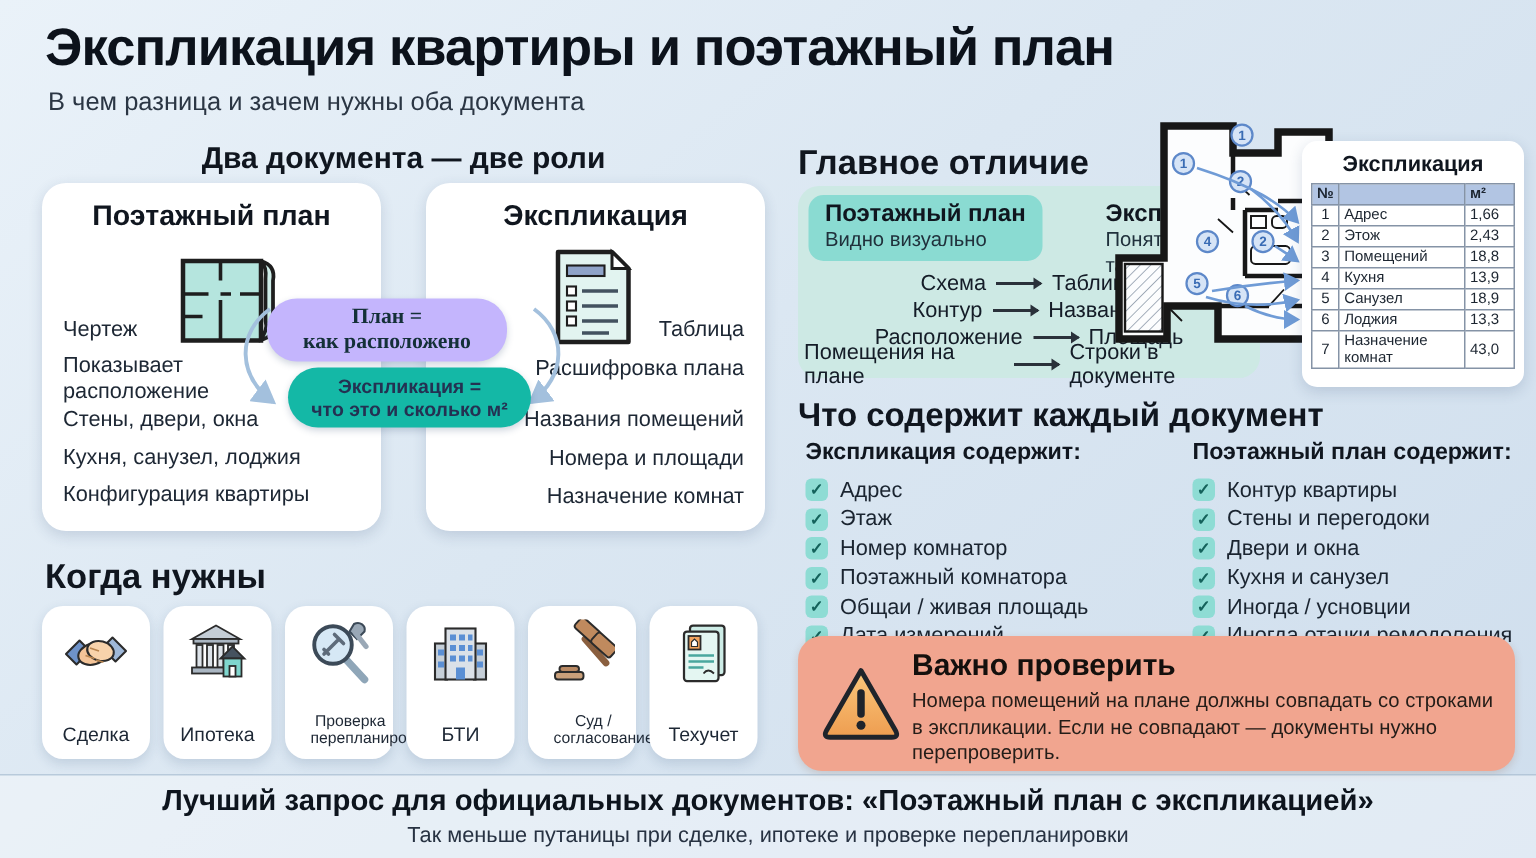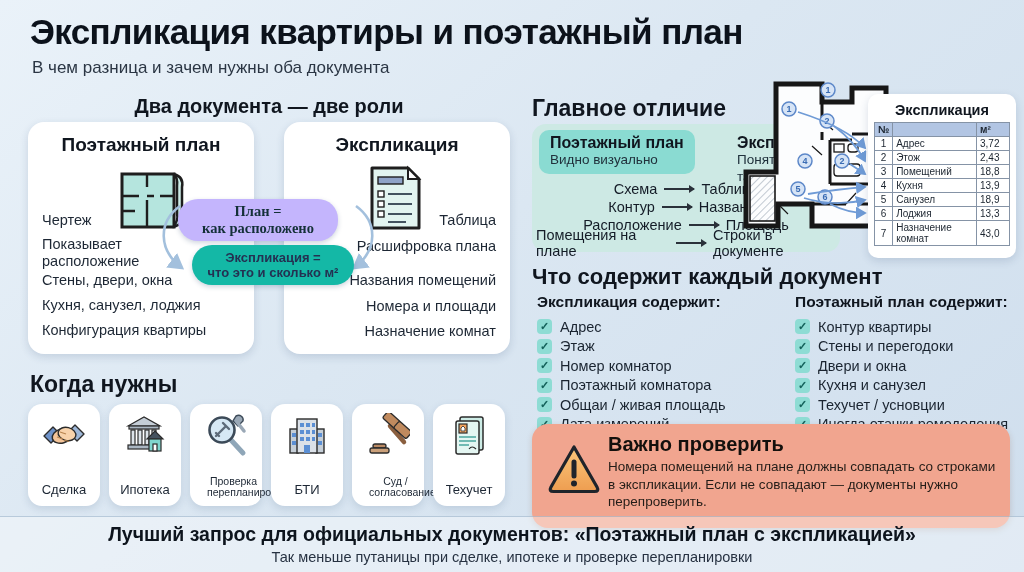--- a/index.html
+++ b/index.html
@@ -69,21 +69,21 @@
   .contents-heading { left:532px; top:264px; font-size:22px; }
   .chk-list { list-style:none; }
   .chk-list .list-title { font-size:15.5px; font-weight:800; color:#10161f; margin-bottom:6px; }
   .chk { display:flex; align-items:center; gap:8px; height:19.5px; font-size:14.5px; color:#1a2430; }
   .chk-box { width:15px; height:15px; border-radius:4px; background:#8edcd4; color:#14625b;
              font-size:11px; font-weight:700; display:flex; align-items:center; justify-content:center; flex:0 0 auto; }
   .list-expl { left:537px; top:293px; width:250px; }
   .list-plan { left:795px; top:293px; width:222px; }
 
   
-  .warning-box { left:532px; top:424px; width:478px; height:104px; border-radius:16px; background:#f1a58f;
+  .warning-box { left:532px; top:424px; width:478px; height:90px; border-radius:16px; background:#f1a58f;
                  box-shadow:0 2px 6px rgba(120,60,30,.18); }
   .warning-title { position:absolute; left:76px; top:9px; font-size:20px; font-weight:800; color:#14100d; }
   .warning-text { position:absolute; left:76px; top:34px; width:392px; font-size:13.5px; line-height:1.3; color:#241d18; }
 
   
   .footer-band { left:0; top:516px; width:1024px; height:56px; background:rgba(255,255,255,.38);
                  border-top:1px solid rgba(125,155,185,.45); }
   .footer-main { position:absolute; left:0; top:6px; width:100%; text-align:center; font-size:19.5px; font-weight:800; color:#0d141d; }
   .footer-sub { position:absolute; left:0; top:32px; width:100%; text-align:center; font-size:14.5px; color:#273242; }
 </style>
@@ -361,21 +361,21 @@
       <tr>
         <th>№</th>
         <th></th>
         <th>м²</th>
       </tr>
     </thead>
     <tbody>
       <tr>
           <td class="c-num">1</td>
           <td>Адрес</td>
-          <td class="c-val">3,72</td>
+          <td class="c-val">1,66</td>
         </tr>
       <tr>
           <td class="c-num">2</td>
           <td>Этож</td>
           <td class="c-val">2,43</td>
         </tr>
       <tr>
           <td class="c-num">3</td>
           <td>Помещений</td>
           <td class="c-val">18,8</td>
@@ -447,21 +447,21 @@
   <li class="chk">
       <span class="chk-box">✓</span>
       <span>Двери и окна</span>
     </li>
   <li class="chk">
       <span class="chk-box">✓</span>
       <span>Кухня и санузел</span>
     </li>
   <li class="chk">
       <span class="chk-box">✓</span>
-      <span>Техучет / усновции</span>
+      <span>Иногда / усновции</span>
     </li>
   <li class="chk">
       <span class="chk-box">✓</span>
       <span>Иногда отачки ремодоления</span>
     </li>
 </ul>
 
 <div class="abs warning-box">
   <svg class="abs" style="left:14px; top:18px;" width="56" height="52" viewBox="0 0 56 52">
     <defs>

